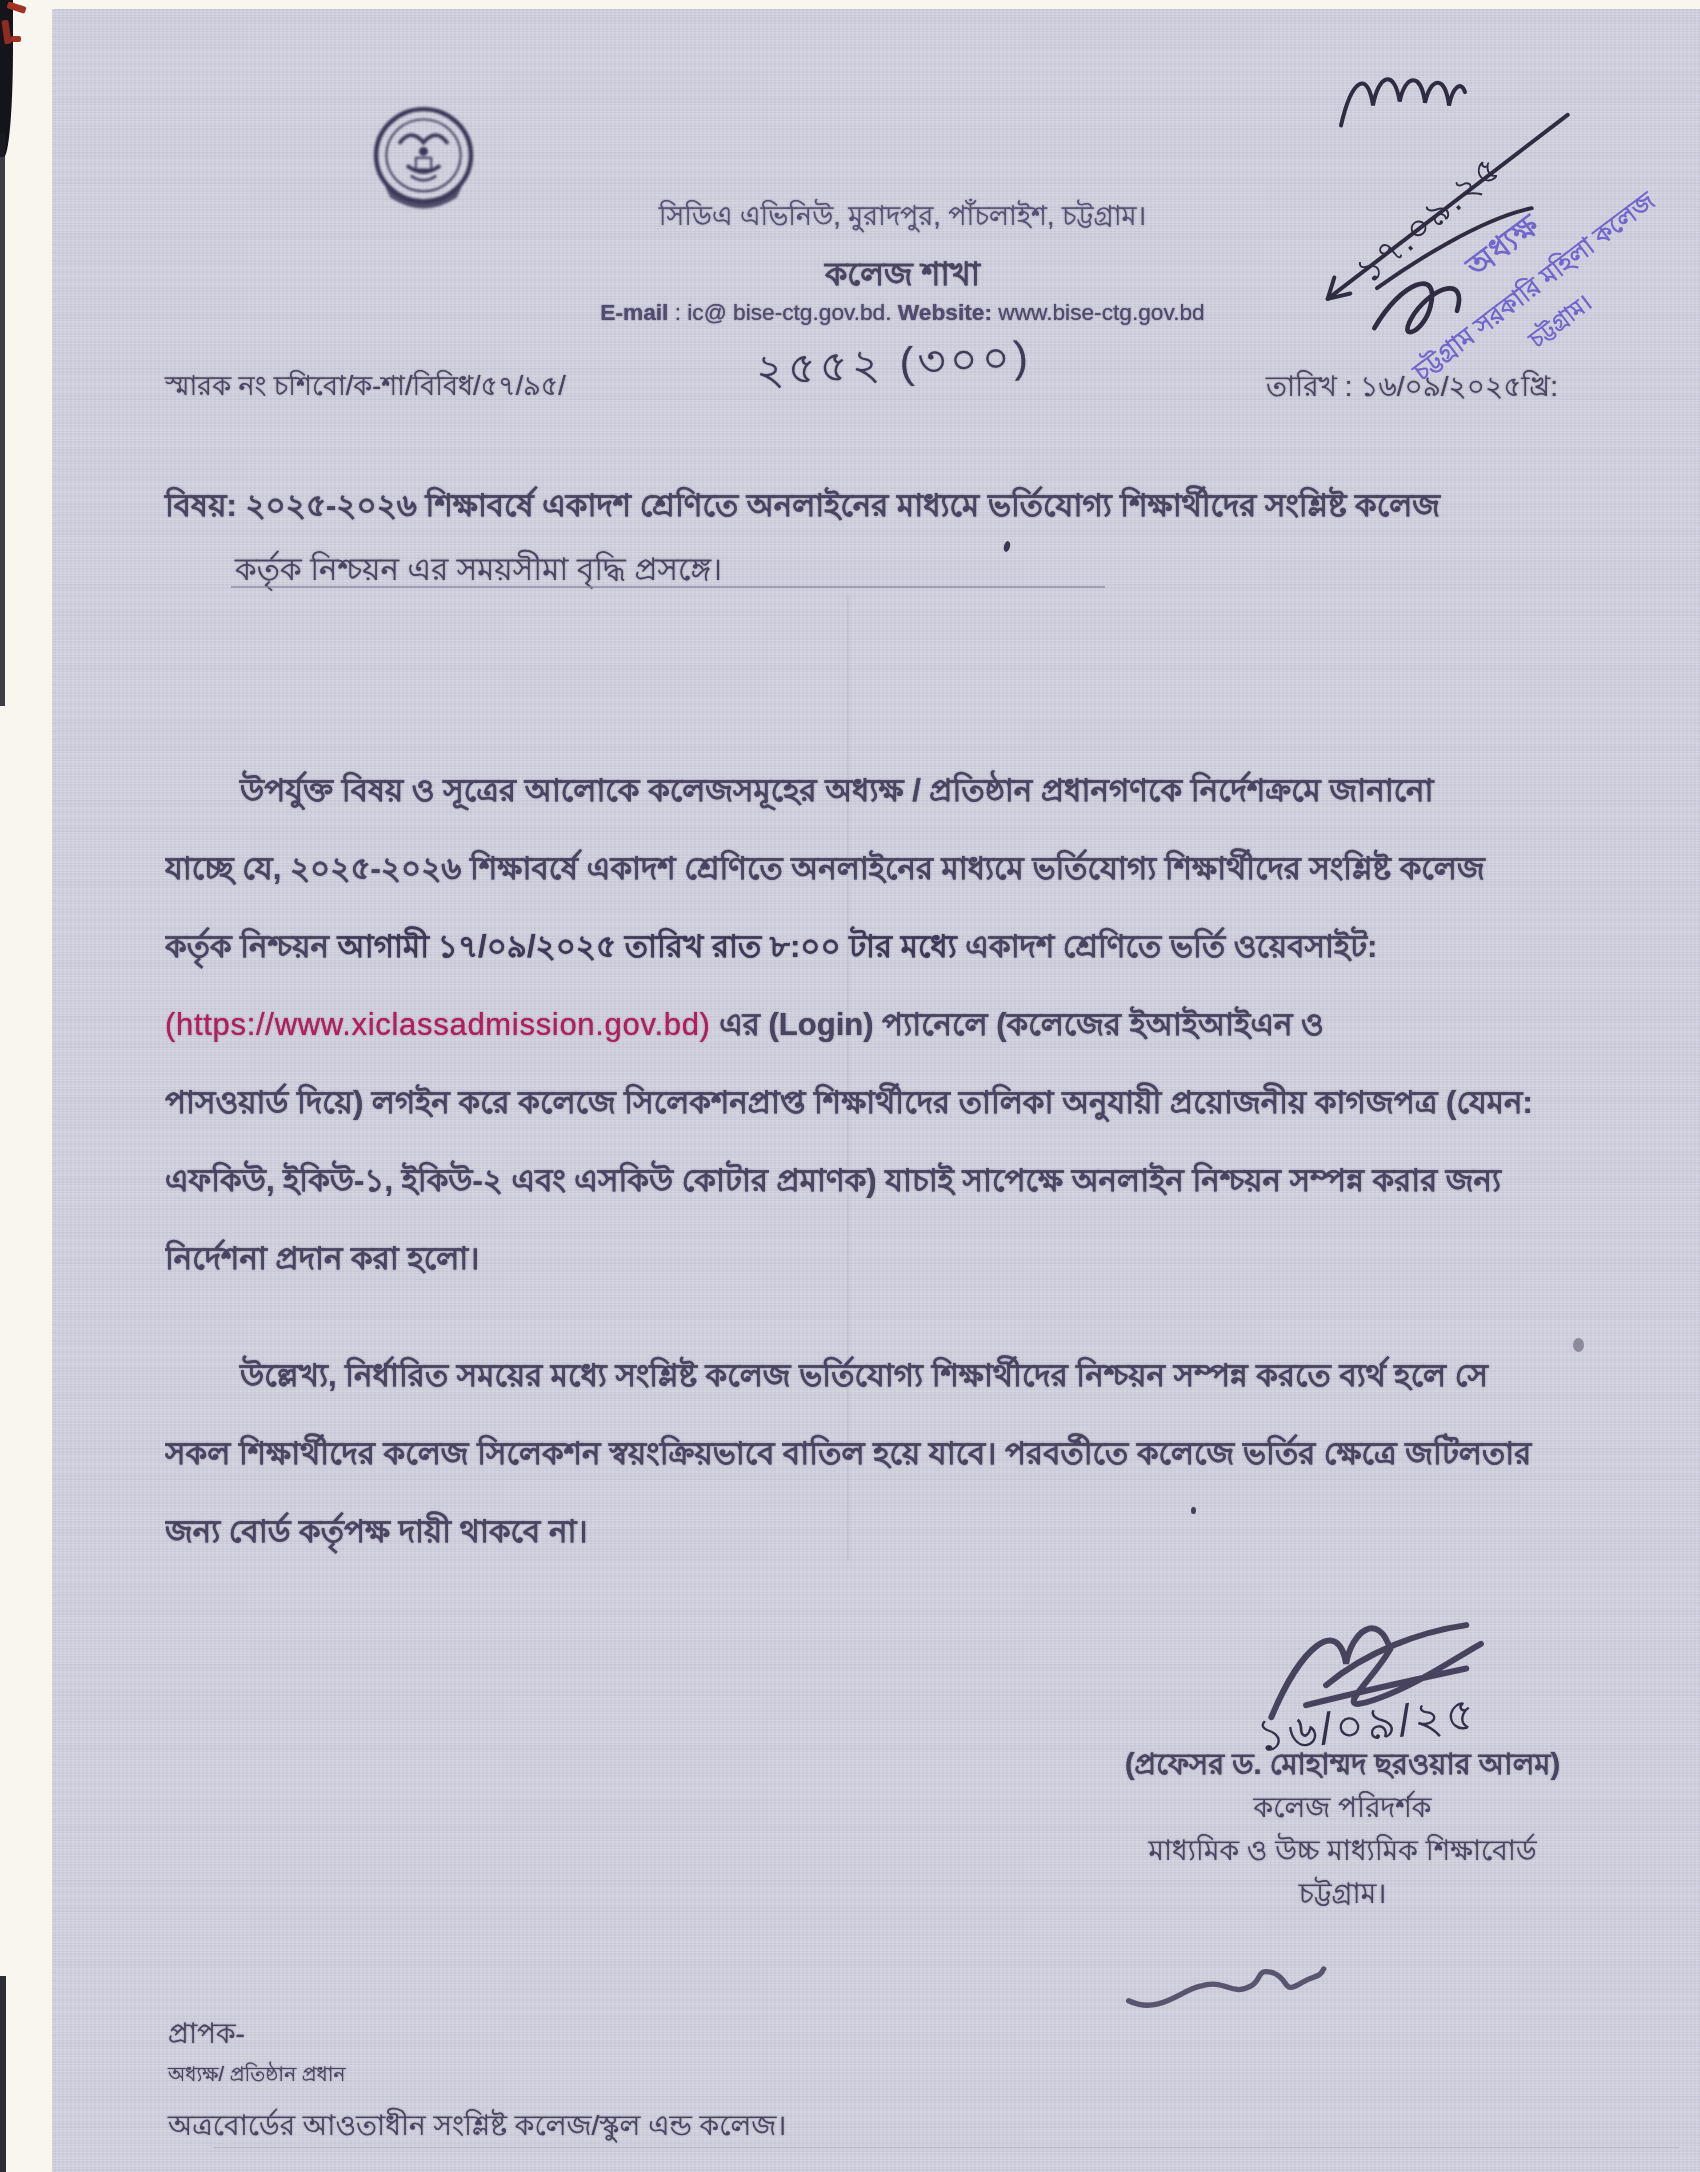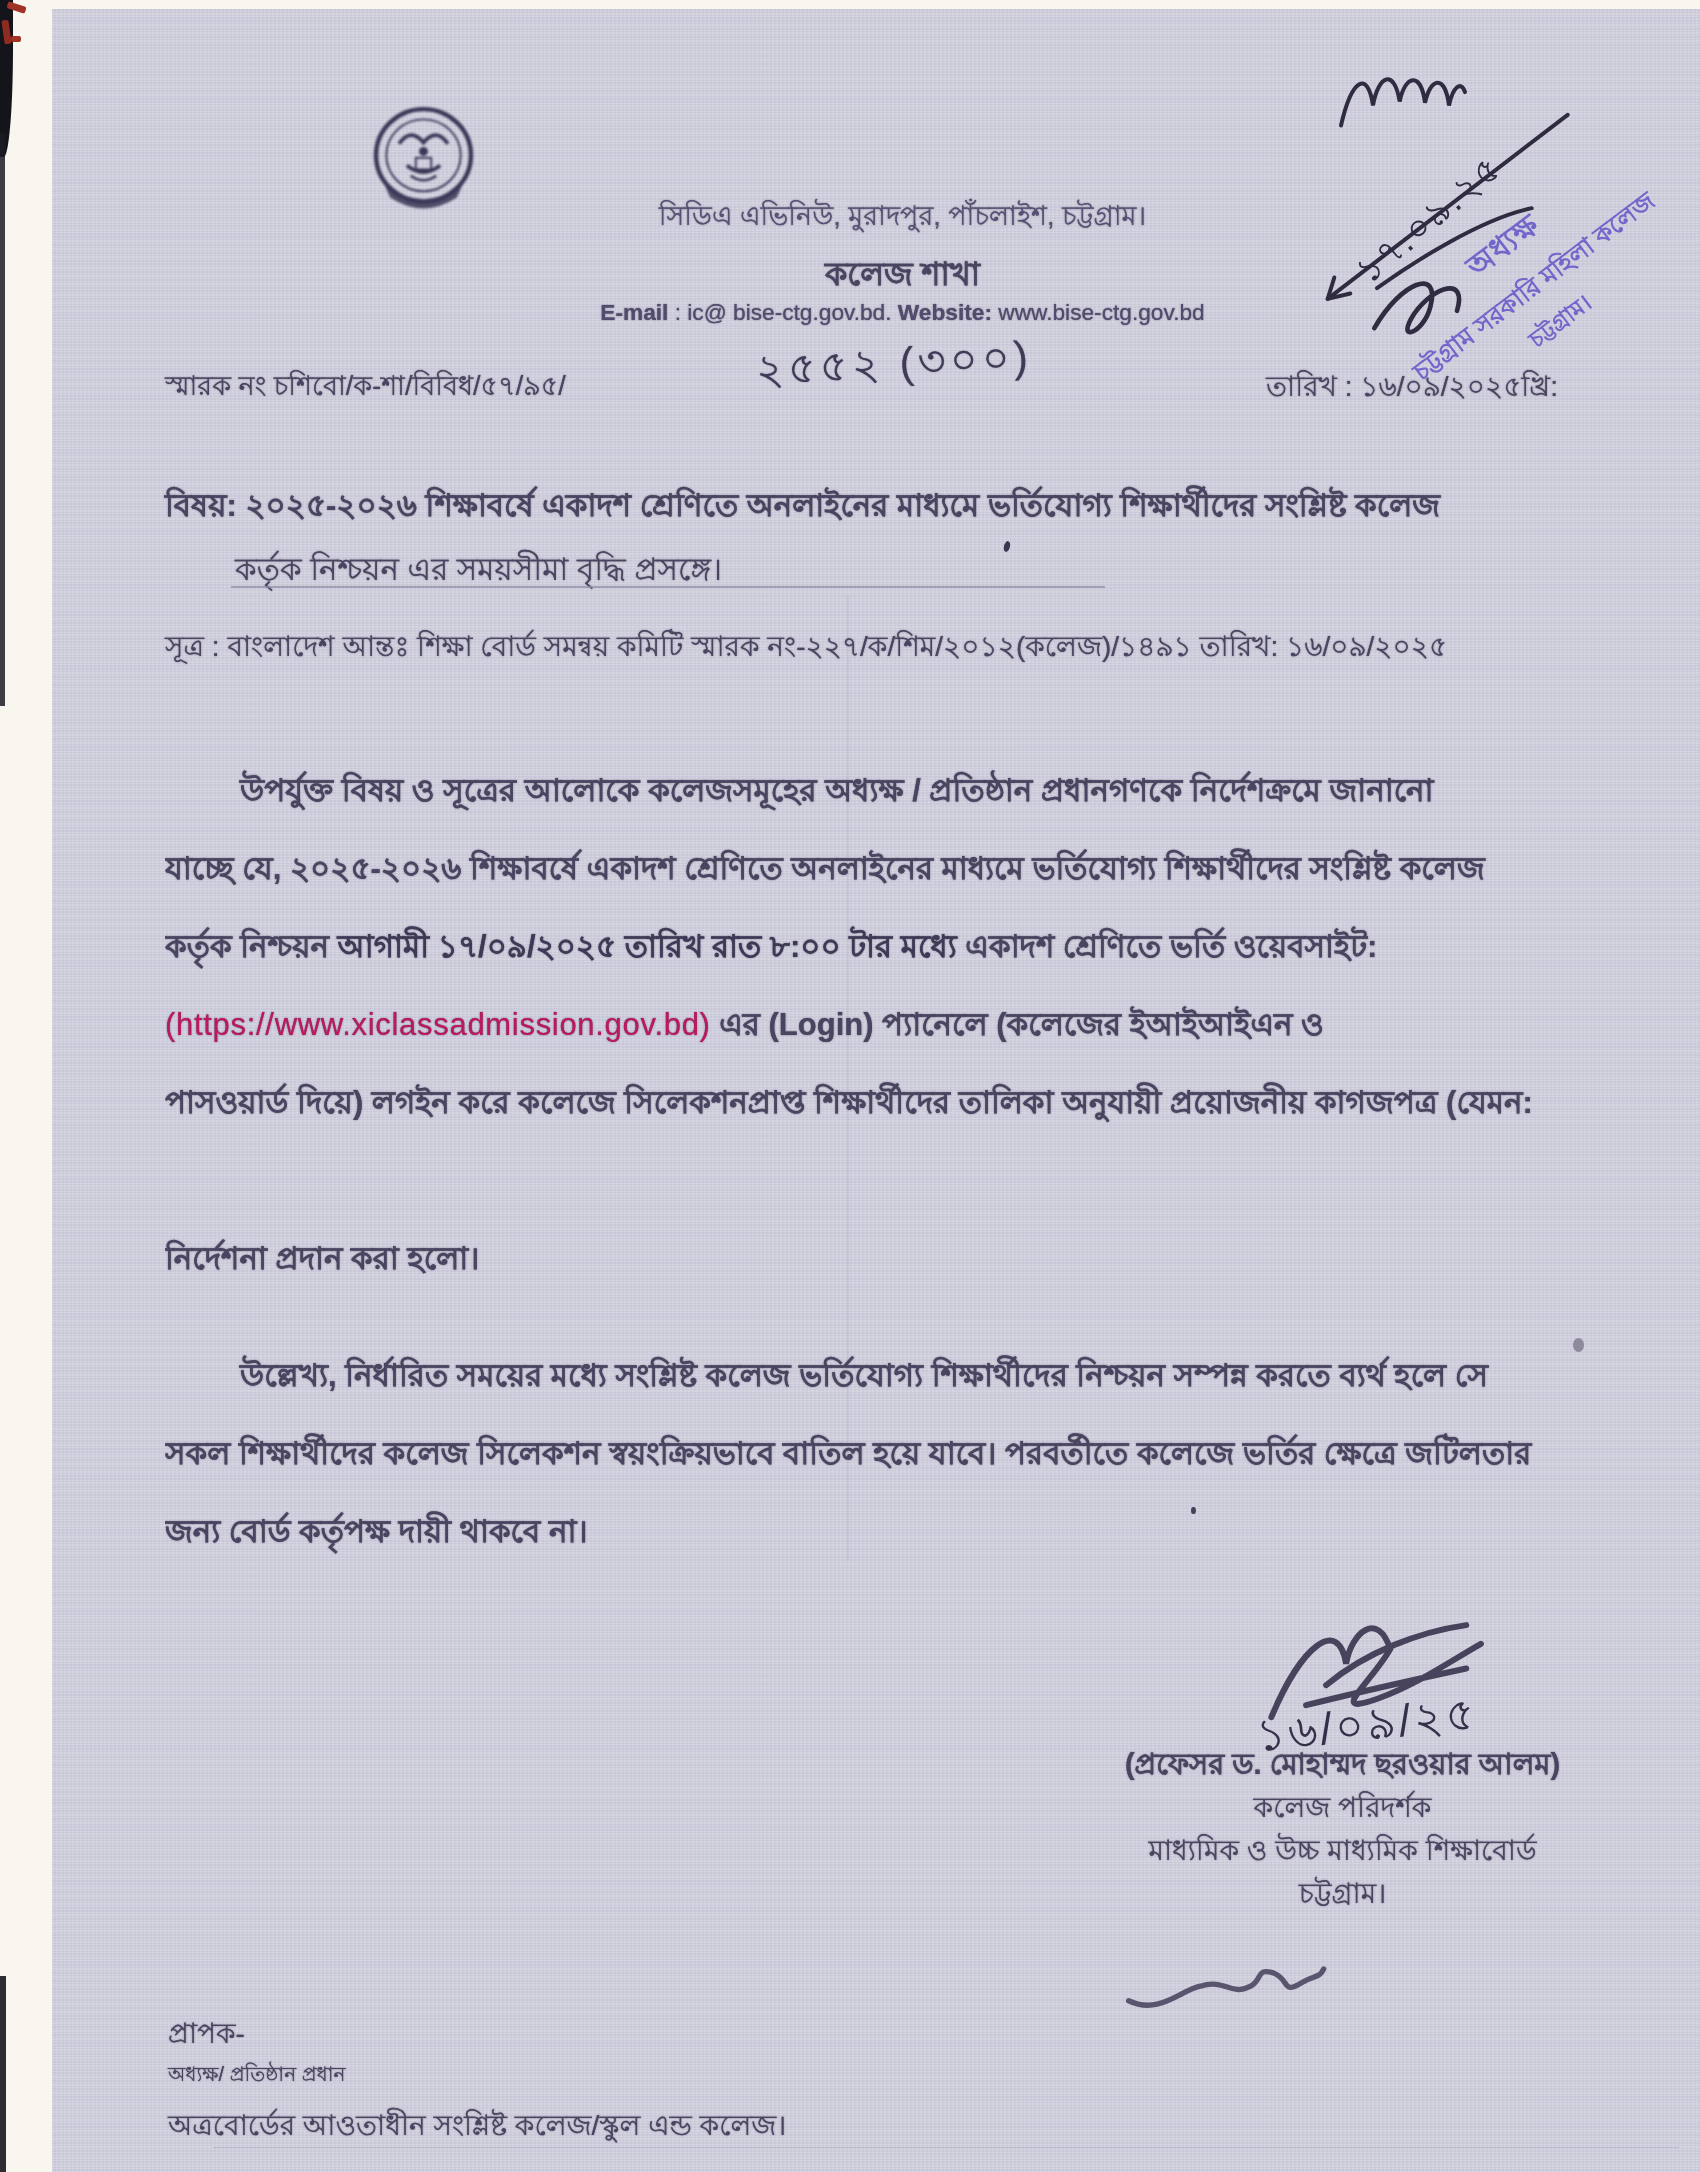--- a/index.html
+++ b/index.html
@@ -101,34 +101,34 @@
   </div>
 
   <div class="t memo">স্মারক নং চশিবো/ক-শা/বিবিধ/৫৭/৯৫/</div>
   <div class="t memoHand">২৫৫২ (৩০০)</div>
   <div class="t dateLine">তারিখ : ১৬/০৯/২০২৫খ্রি:</div>
 
   <div class="t subj1">বিষয়: ২০২৫-২০২৬ শিক্ষাবর্ষে একাদশ শ্রেণিতে অনলাইনের মাধ্যমে ভর্তিযোগ্য শিক্ষার্থীদের সংশ্লিষ্ট কলেজ</div>
   <div class="t subj2">কর্তৃক নিশ্চয়ন এর সময়সীমা বৃদ্ধি প্রসঙ্গে।</div>
   <div class="subjUnderline"></div>
 
-  <div class="t ref">সূত্র : বাংলাদেশ আন্তঃ শিক্ষা বোর্ড সমন্বয় কমিটি স্মারক নং-২২৭/ক/শিম/২০১২(কলেজ)/১৪৯১ তারিখ: ১৬/০৯/২০২৫</div>
 
   <div class="t bl indent" style="top:766px">উপর্যুক্ত বিষয় ও সূত্রের আলোকে কলেজসমূহের অধ্যক্ষ / প্রতিষ্ঠান প্রধানগণকে নির্দেশক্রমে জানানো</div>
   <div class="t bl" style="top:844px">যাচ্ছে যে, ২০২৫-২০২৬ শিক্ষাবর্ষে একাদশ শ্রেণিতে অনলাইনের মাধ্যমে ভর্তিযোগ্য শিক্ষার্থীদের সংশ্লিষ্ট কলেজ</div>
   <div class="t bl" style="top:922px">
     <span>কর্তৃক নিশ্চয়ন</span>
     <span class="hotdate">আগামী ১৭/০৯/২০২৫ তারিখ রাত ৮:০০ টার মধ্যে</span>
     <span>একাদশ শ্রেণিতে ভর্তি ওয়েবসাইট:</span>
   </div>
   <div class="t bl" style="top:1000px">
     <span class="url">(https://www.xiclassadmission.gov.bd)</span>
     <span>এর (Login) প্যানেলে (কলেজের ইআইআইএন ও</span>
   </div>
   <div class="t bl" style="top:1078px">পাসওয়ার্ড দিয়ে) লগইন করে কলেজে সিলেকশনপ্রাপ্ত শিক্ষার্থীদের তালিকা অনুযায়ী প্রয়োজনীয় কাগজপত্র (যেমন:</div>
+  <div class="t bl" style="top:1156px">এফকিউ, ইকিউ-১, ইকিউ-২ এবং এসকিউ কোটার প্রমাণক) যাচাই সাপেক্ষে অনলাইন নিশ্চয়ন সম্পন্ন করার জন্য</div>
   <div class="t bl" style="top:1234px">নির্দেশনা প্রদান করা হলো।</div>
 
   <div class="t bl indent" style="top:1351px">উল্লেখ্য, নির্ধারিত সময়ের মধ্যে সংশ্লিষ্ট কলেজ ভর্তিযোগ্য শিক্ষার্থীদের নিশ্চয়ন সম্পন্ন করতে ব্যর্থ হলে সে</div>
   <div class="t bl" style="top:1429px">সকল শিক্ষার্থীদের কলেজ সিলেকশন স্বয়ংক্রিয়ভাবে বাতিল হয়ে যাবে। পরবর্তীতে কলেজে ভর্তির ক্ষেত্রে জটিলতার</div>
   <div class="t bl" style="top:1507px">জন্য বোর্ড কর্তৃপক্ষ দায়ী থাকবে না।</div>
 
   <svg class="ink" style="left:1246px;top:1605px;width:287px;height:127px" viewBox="0 0 430 190">
     <path d="M38,168 C82,62 138,16 150,88 C158,40 198,8 216,66 C186,118 120,168 198,140 C258,118 306,84 352,58
              M120,120 C180,70 260,40 330,30 M90,150 C170,130 260,110 330,95" fill="none" stroke="#34304a" stroke-width="9" stroke-linecap="round" opacity=".88"></path>
   </svg>

